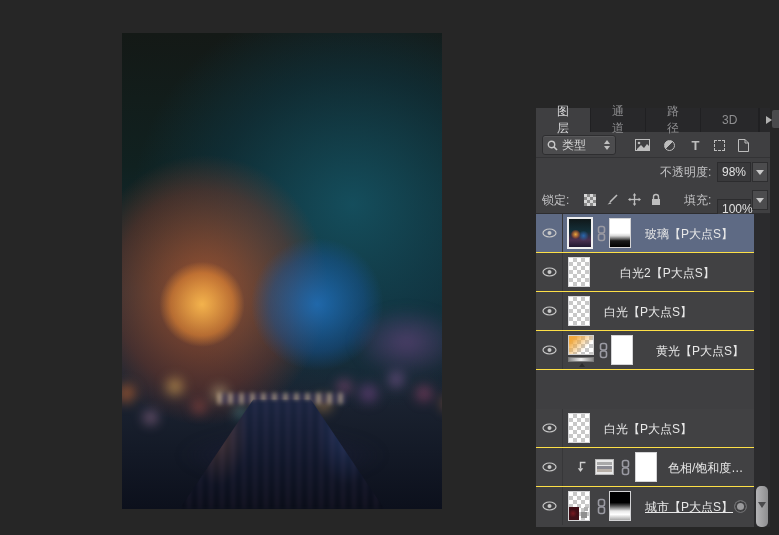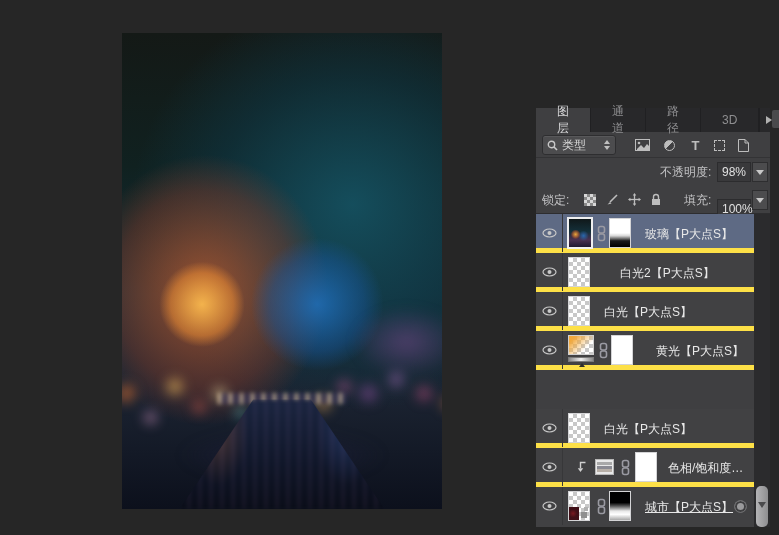--- a/index.html
+++ b/index.html
@@ -84,21 +84,21 @@
   .ficon { position:absolute; top:5px; width:17px; height:16px; display:flex; align-items:center; justify-content:center; color:#bdbdbd; }
   .half-circle { width:11px;height:11px;border-radius:50%;border:1px solid #bdbdbd; background:linear-gradient(135deg,#bdbdbd 50%,rgba(0,0,0,0) 50%); }
   .dash-sq { width:11px;height:11px;border:1px dashed #bdbdbd; }
   .t-glyph { font-weight:bold; font-size:13px; }
 
   .licon { position:absolute; top:6px; width:16px; height:15px; display:flex; align-items:center; justify-content:center; }
   .mini-checker { width:12px;height:12px;background-color:#d8d8d8;background-image:linear-gradient(45deg,#8a8a8a 25%,rgba(0,0,0,0) 25% 75%,#8a8a8a 75%),linear-gradient(45deg,#8a8a8a 25%,rgba(0,0,0,0) 25% 75%,#8a8a8a 75%);background-position:0 0,3px 3px;background-size:6px 6px; }
 
   
   .list { position:absolute; left:0; top:106px; width:234px; height:313px; background:#3f3f41; overflow:hidden; }
-  .lrow-item { position:absolute; left:0; width:218px; height:39px; border-bottom:5px solid #fde047; background:#414143; }
+  .lrow-item { position:absolute; left:0; width:218px; height:39px; border-bottom:1px solid #fde047; background:#414143; }
   .lrow-item.selected { background:#5e6a84; }
   .eyecell { position:absolute; left:0; top:0; width:27px; height:38px; border-right:1px solid #373739; display:flex; align-items:center; justify-content:center; }
   .lname { position:absolute; top:12px; color:#e8e8e8; white-space:nowrap; }
   .lname.ul { text-decoration:underline; }
 
   .checker { background-color:#fff; background-image:linear-gradient(45deg,#c8c8c8 25%,rgba(0,0,0,0) 25% 75%,#c8c8c8 75%),linear-gradient(45deg,#c8c8c8 25%,rgba(0,0,0,0) 25% 75%,#c8c8c8 75%); background-position:0 0,4px 4px; background-size:8px 8px; }
   .thumb { position:absolute; top:4px; width:22px; height:30px; border:1px solid #d4d4d6; }
   .thumb-img { left:31px; width:26px; height:32px; top:3px; border:2px solid #f0f0f0;
     background:
       radial-gradient(circle 6px at 30% 55%, rgba(245,170,60,.95), rgba(180,80,40,.5) 60%, rgba(0,0,0,0) 80%),

